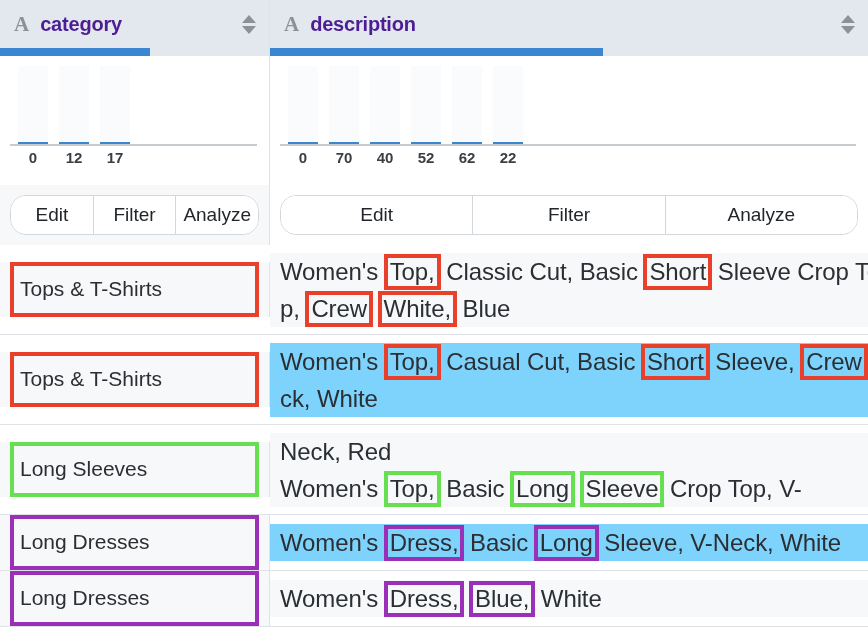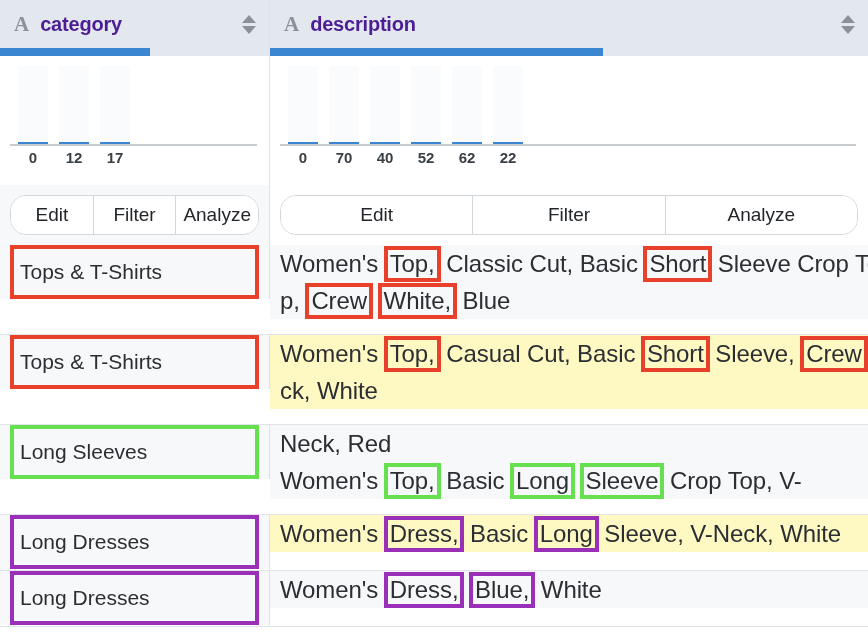--- a/index.html
+++ b/index.html
@@ -176,41 +176,41 @@
 
   
   .rows {
     flex: 1 1 auto;
     overflow: hidden;
   }
   .data-row {
     display: flex;
     box-sizing: border-box;
     border-bottom: 1px solid #dfe3e8;
-    align-items: flex-start;
+    align-items: center;
   }
   .cell {
     box-sizing: border-box;
     display: flex;
     align-items: center;
     position: relative;
   }
   .cell.c1 {
     width: 270px; flex: 0 0 270px;
     border-right: 1px solid #dfe3e8;
     background: #f7f8f9;
     padding: 0 10px;
   }
   .cell.c2 {
     width: 598px; flex: 0 0 598px;
     padding: 0 10px;
     overflow: hidden;
   }
   .row-alt .cell.c2 { background: #f7f8f9; }
-  .row-plain .cell.c2 { background: #fef9c3; }
+  .row-plain .cell.c2 { background: #7dd3fc; }
 
   .cat-box {
     display: inline-block;
     font-size: 21px;
     color: #2b2f33;
     padding: 11px 6px 11px 6px;
     box-sizing: border-box;
     border: 4px solid transparent;
     line-height: 1.15;
     white-space: nowrap;

